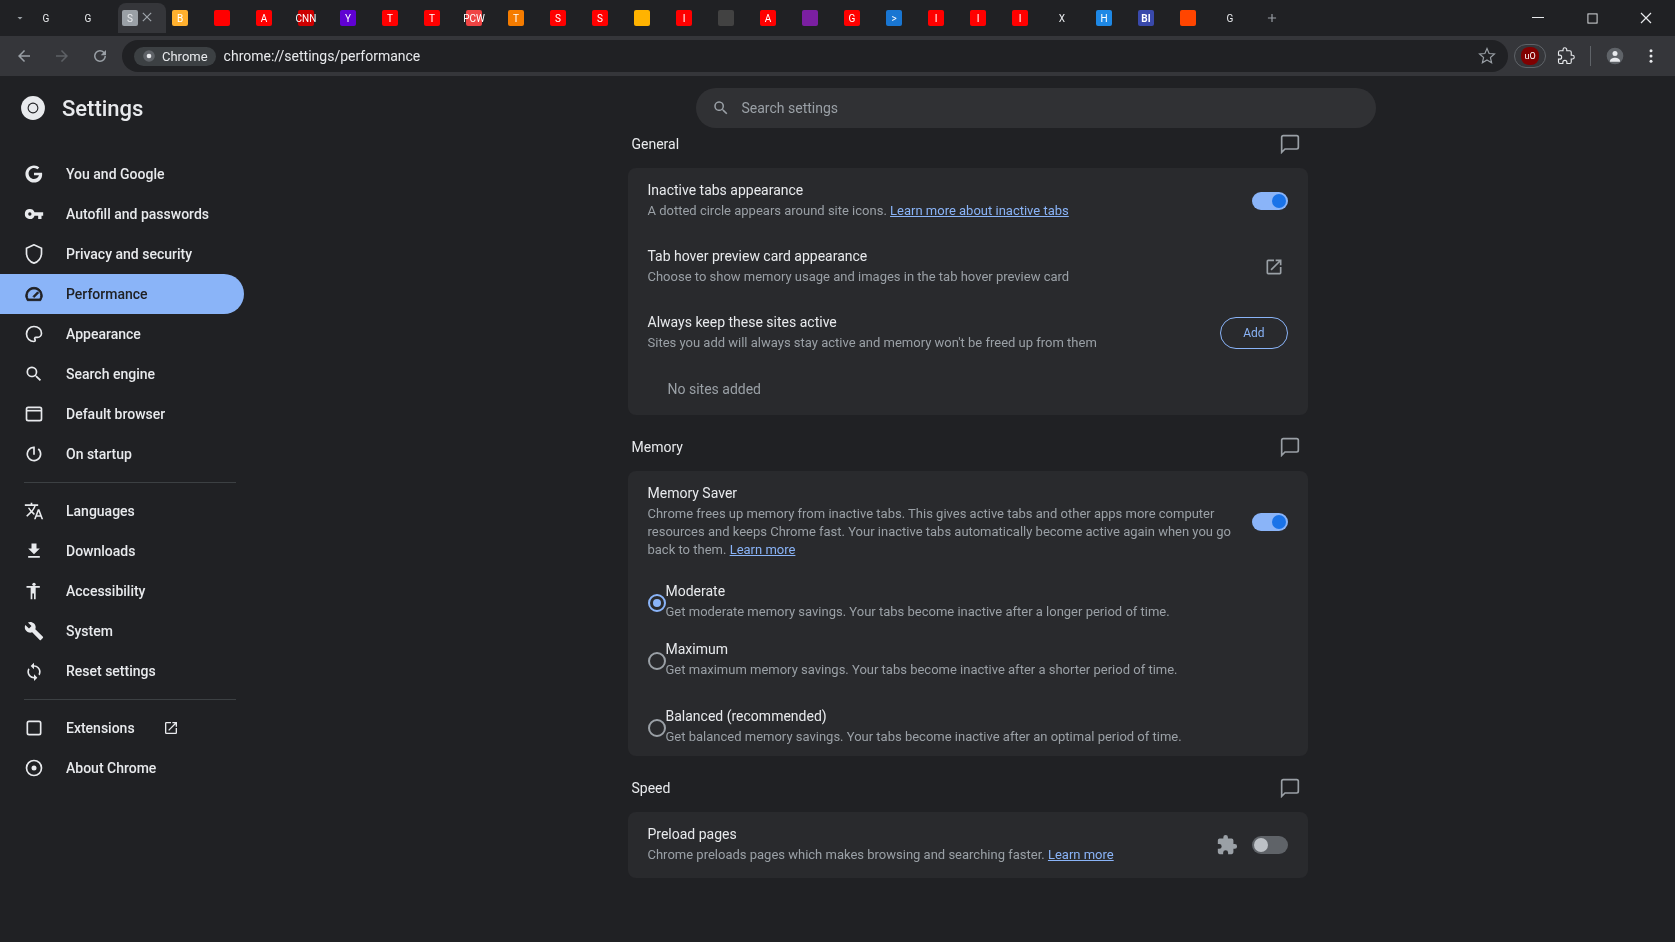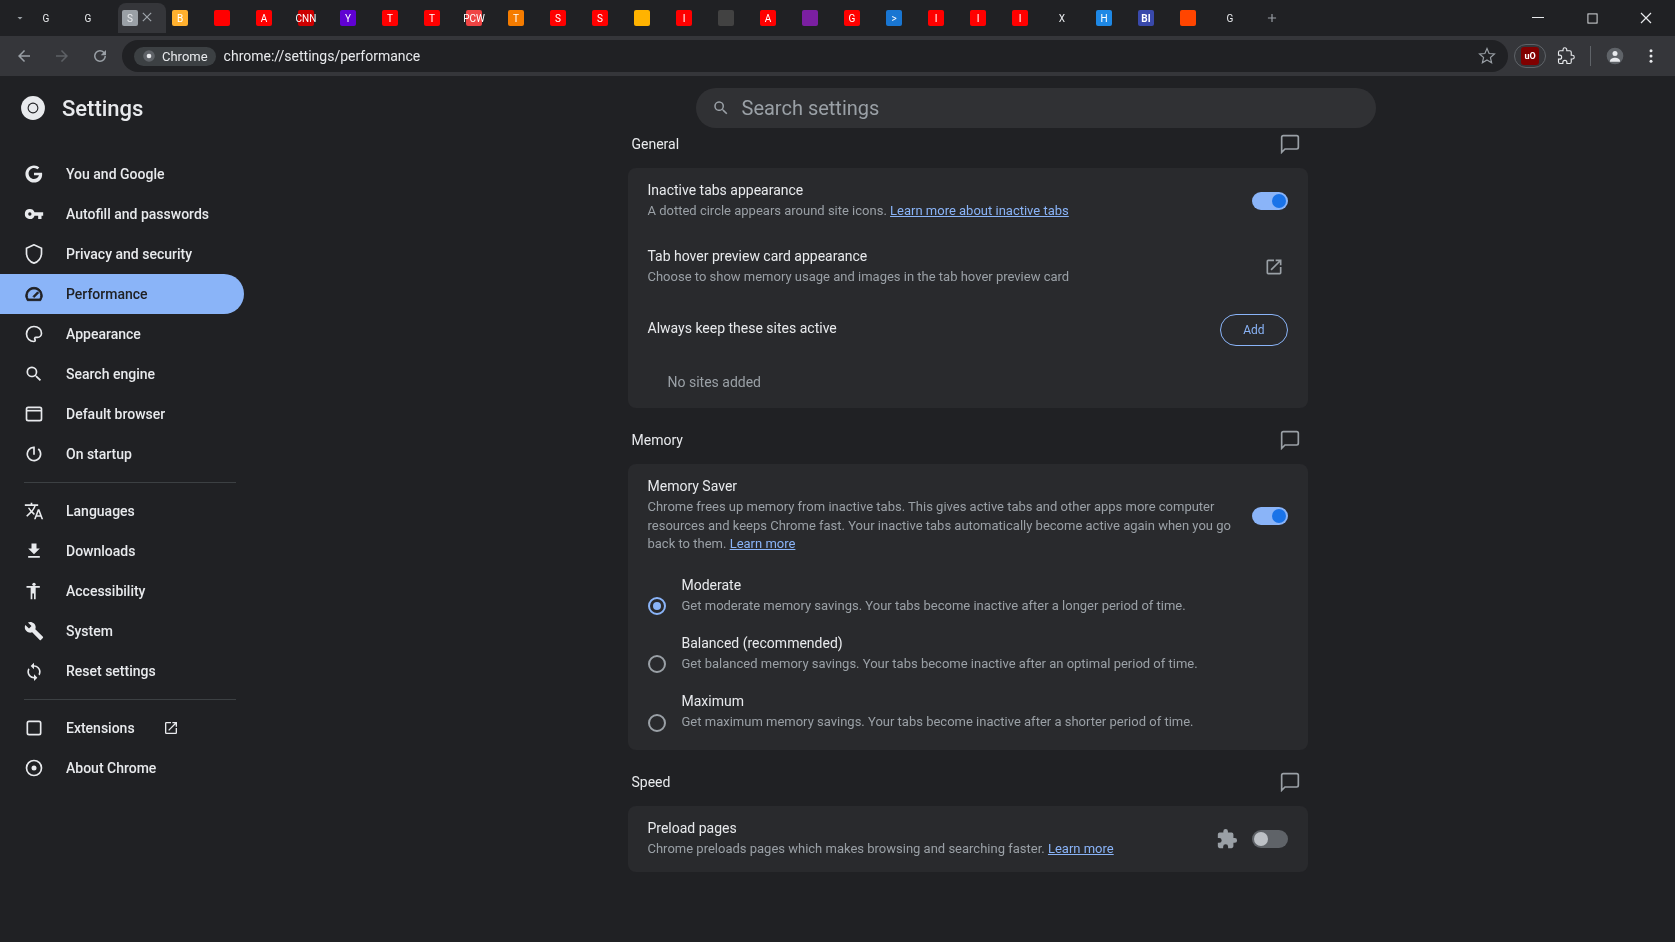--- a/index.html
+++ b/index.html
@@ -25,21 +25,21 @@
 .ext-btn { width: 32px; height: 32px; display: flex; align-items: center; justify-content: center; color: #e8eaed; border-radius: 16px; }
 .ext-pill { border: 1px solid #5f6368; border-radius: 16px; padding: 2px 6px; display: flex; align-items: center; gap: 4px; }
 
 
 .settings-app { display: flex; height: calc(942px - 76px); }
 .header-bar { position: absolute; top: 76px; left: 0; right: 0; height: 64px; display: flex; align-items: center; padding: 0 20px; gap: 16px; z-index: 2;}
 .header-title { display: flex; align-items: center; gap: 16px; width: 240px; }
 .header-title .chrome-logo-icon { width: 26px; height: 26px; }
 .header-title h1 { font-size: 22px; font-weight: 500; color: #e8eaed; }
 .search-wrap { flex: 1; display: flex; justify-content: center; }
-.search-box { width: 680px; max-width: 680px; height: 40px; background: #303134; border-radius: 40px; display: flex; align-items: center; padding: 0 16px; gap: 12px; color: #9aa0a6; font-size: 20px; margin-left: 140px;}
+.search-box { width: 680px; max-width: 680px; height: 40px; background: #303134; border-radius: 40px; display: flex; align-items: center; padding: 0 16px; gap: 12px; color: #9aa0a6; font-size: 14px; margin-left: 140px;}
 
 .left-col { width: 260px; padding-top: 70px; }
 .sidebar { padding: 8px 0; }
 .sidebar-item { display: flex; align-items: center; height: 40px; padding: 0 24px; gap: 22px; color: #e8eaed; font-size: 14px; font-weight: 500; border-radius: 0 20px 20px 0; margin-right: 16px; cursor: pointer; }
 .sidebar-item.active { background: #8ab4f8; color: #202124; }
 .sidebar-item .sb-icon { width: 20px; height: 20px; display: flex; align-items: center; justify-content: center; }
 .sidebar-item.active .sb-icon svg { fill: #202124; stroke: #202124; }
 .sb-divider { height: 1px; background: #3c4043; margin: 8px 24px; }
 .sb-ext-link { width: 16px; height: 16px; margin-left: 6px; }
 
@@ -62,21 +62,21 @@
 .toggle.on { background: #8ab4f8; }
 .toggle.off { background: #5f6368; }
 .toggle .knob { position: absolute; width: 14px; height: 14px; border-radius: 50%; top: 2px; }
 .toggle.on .knob { right: 2px; background: #1a73e8; }
 .toggle.off .knob { left: 2px; background: #bdc1c6; }
 
 .arrow-btn { width: 28px; height: 28px; display: flex; align-items: center; justify-content: center; color: #9aa0a6; }
 .add-btn { border: 1px solid #8ab4f8; color: #8ab4f8; background: transparent; padding: 8px 22px; border-radius: 20px; font-size: 12px; cursor: pointer; }
 .empty-row { padding: 14px 20px 18px 40px; font-size: 14px; color: #9aa0a6; }
 
-.radio-row { display: flex; align-items: flex-end; padding: 10px 20px; gap: 16px; }
+.radio-row { display: flex; align-items: center; padding: 10px 20px; }
 .radio { width: 18px; height: 18px; border: 2px solid #9aa0a6; border-radius: 50%; flex-shrink: 0; margin-top: 2px; position: relative; }
 .radio.selected { border-color: #8ab4f8; }
 .radio.selected::after { content: ''; position: absolute; width: 8px; height: 8px; background: #8ab4f8; border-radius: 50%; top: 3px; left: 3px; }
 
 .ext-icon-row { display: flex; align-items: center; gap: 14px; }
 
 svg { fill: currentColor; }
 </style>
 </head>
 <body>
@@ -229,21 +229,21 @@
         <span>Chrome</span>
       </span>
       <span>chrome://settings/performance</span>
       <span style="flex:1"></span>
       <svg width="18" height="18" viewBox="0 0 24 24" style="color:#9aa0a6">
           <path d="M12 17.27L18.18 21l-1.64-7.03L22 9.24l-7.19-.61L12 2 9.19 8.63 2 9.24l5.46 4.73L5.82 21z" fill="none" stroke="currentColor" stroke-width="1.5"></path>
         </svg>
     </div>
     <div class="toolbar-right">
       <div class="ext-pill">
-          <span style="width:18px;height:18px;background:#800000;border-radius:3px;display:flex;align-items:center;justify-content:center;color:#fff;font-size:9px;font-weight:bold">uO</span>
+          <span style="width:18px;height:18px;background:#800000;border-radius:8px;display:flex;align-items:center;justify-content:center;color:#fff;font-size:9px;font-weight:normal">uO</span>
         </div>
       <div class="ext-btn">
           <svg width="18" height="18" viewBox="0 0 24 24">
             <path d="M20.5 11H19V7a2 2 0 00-2-2h-4V3.5a2.5 2.5 0 00-5 0V5H4a2 2 0 00-2 2v3.8h1.5a2.7 2.7 0 010 5.4H2V20a2 2 0 002 2h3.8v-1.5a2.7 2.7 0 015.4 0V22H17a2 2 0 002-2v-4h1.5a2.5 2.5 0 000-5z" fill="none" stroke="currentColor" stroke-width="1.5"></path>
           </svg>
         </div>
       <span style="width:1px;height:20px;background:#5f6368;margin:0 4px"></span>
       <div class="ext-btn">
           <svg width="20" height="20" viewBox="0 0 24 24">
             <circle cx="12" cy="12" r="10" fill="#5f6368"></circle>
@@ -443,20 +443,21 @@
           </div>
           <div class="arrow-btn">
               <svg width="20" height="20" viewBox="0 0 24 24">
                 <path d="M19 19H5V5h7V3H5a2 2 0 00-2 2v14a2 2 0 002 2h14a2 2 0 002-2v-7h-2v7zM14 3v2h3.59l-9.83 9.83 1.41 1.41L19 6.41V10h2V3h-7z"></path>
               </svg>
             </div>
         </div>
         <div class="row">
           <div class="row-text">
             <div class="row-title">Always keep these sites active</div>
+            <div class="row-desc">Sites you add will always stay active and memory won't be freed up from them</div>
           </div>
           <button class="add-btn">Add</button>
         </div>
         <div class="empty-row">No sites added</div>
       </div>
 
       <div class="section-header">
         <h2>Memory</h2>
         <div class="feedback-btn">
             <svg width="20" height="20" viewBox="0 0 24 24">
@@ -474,32 +475,32 @@
               <div class="knob"></div>
             </div>
         </div>
         <div class="radio-row">
           <div class="radio selected"></div>
           <div class="row-text">
             <div class="row-title">Moderate</div>
             <div class="row-desc">Get moderate memory savings. Your tabs become inactive after a longer period of time.</div>
           </div>
         </div>
+        <div class="radio-row" style="padding-bottom:18px">
+          <div class="radio"></div>
+          <div class="row-text">
+            <div class="row-title">Maximum</div>
+            <div class="row-desc">Get maximum memory savings. Your tabs become inactive after a shorter period of time.</div>
+          </div>
+        </div>
         <div class="radio-row">
           <div class="radio"></div>
           <div class="row-text">
             <div class="row-title">Balanced (recommended)</div>
             <div class="row-desc">Get balanced memory savings. Your tabs become inactive after an optimal period of time.</div>
-          </div>
-        </div>
-        <div class="radio-row" style="padding-bottom:18px">
-          <div class="radio"></div>
-          <div class="row-text">
-            <div class="row-title">Maximum</div>
-            <div class="row-desc">Get maximum memory savings. Your tabs become inactive after a shorter period of time.</div>
           </div>
         </div>
       </div>
 
       <div class="section-header">
         <h2>Speed</h2>
         <div class="feedback-btn">
             <svg width="20" height="20" viewBox="0 0 24 24">
               <path d="M20 2H4a2 2 0 00-2 2v18l4-4h14a2 2 0 002-2V4a2 2 0 00-2-2z" fill="none" stroke="currentColor" stroke-width="2"></path>
             </svg>

